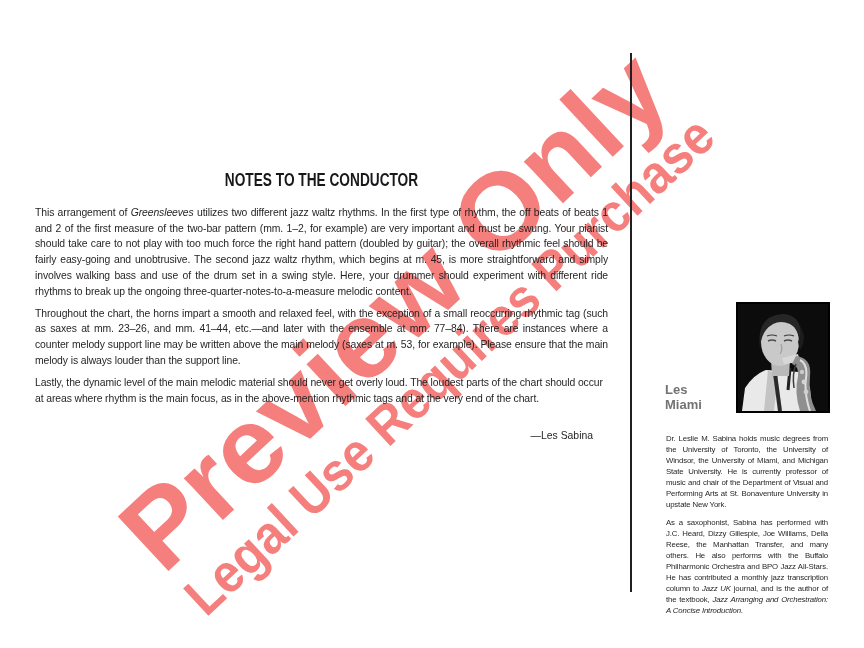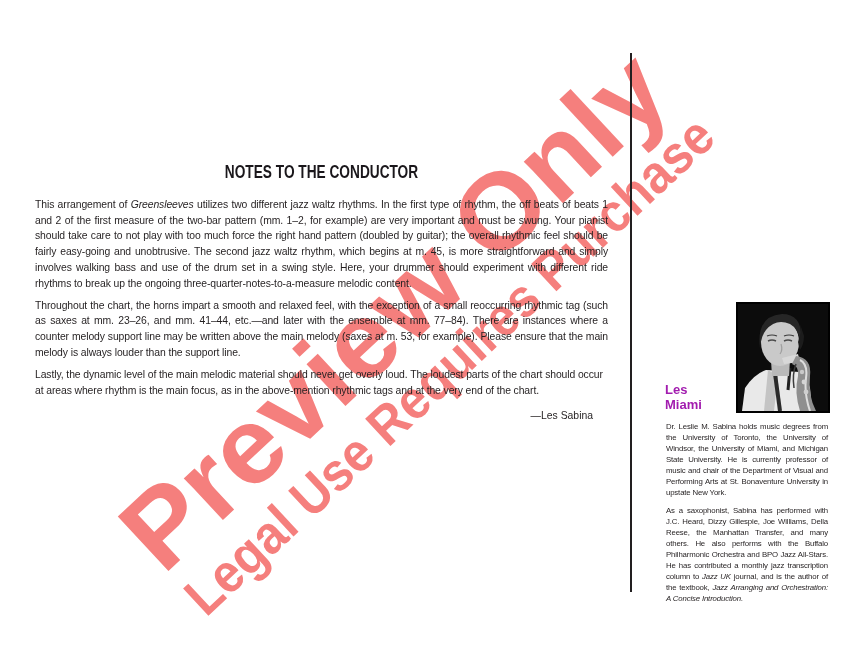--- a/index.html
+++ b/index.html
@@ -4,45 +4,45 @@
 <style>
   html,body{margin:0;padding:0;background:#ffffff;}
   .page{
     position:relative;width:864px;height:648px;background:#ffffff;overflow:hidden;
     font-family:"Liberation Sans",sans-serif;color:#231f20;
   }
   
   .watermark-layer{position:absolute;left:0;top:0;width:864px;height:648px;z-index:1;}
   .watermark-layer text{font-family:"Liberation Sans",sans-serif;font-weight:bold;}
   
-  .main-col{position:absolute;left:35px;top:160px;width:573px;z-index:2;}
+  .main-col{position:absolute;left:35px;top:168px;width:573px;z-index:2;}
   .notes-title{
     margin:0 0 13px 0;text-align:center;font-size:19px;line-height:24px;font-weight:bold;
     color:#1a171b;transform:scaleX(0.72);transform-origin:50% 50%;white-space:nowrap;
   }
   .notes-body p{
     margin:0 0 6.5px 0;font-size:10.4px;line-height:15.7px;letter-spacing:-0.1px;
     text-align:justify;color:#231f20;
   }
   .notes-body p:last-of-type{text-align:left;}
   .signature{
-    margin-top:10px;text-align:right;padding-right:15px;font-size:10.4px;line-height:15.7px;color:#231f20;
+    margin-top:22px;text-align:right;padding-right:15px;font-size:10.4px;line-height:15.7px;color:#231f20;
   }
   
   .divider{position:absolute;left:630px;top:53px;width:2px;height:539px;background:#221f20;z-index:2;}
   
   .author-photo{
     position:absolute;left:736px;top:302px;width:94px;height:111px;z-index:2;
     border:2px solid #000;box-sizing:border-box;background:#0d0d0d;
   }
   .author-photo svg{display:block;width:100%;height:100%;}
   .author-name{
-    position:absolute;left:665px;top:382px;z-index:2;font-weight:bold;font-size:13px;line-height:15px;color:#a21caf;
+    position:absolute;left:665px;top:382px;z-index:2;font-weight:bold;font-size:13px;line-height:15px;color:#737373;
   }
-  .author-bio{position:absolute;left:666px;top:421px;width:162px;z-index:2;}
+  .author-bio{position:absolute;left:666px;top:433px;width:162px;z-index:2;}
   .author-bio p{
     margin:0 0 7px 0;font-size:7.8px;line-height:11px;letter-spacing:-0.15px;
     text-align:justify;color:#231f20;
   }
   em{}
 </style>
 </head>
 <body>
 
 <div class="page">

